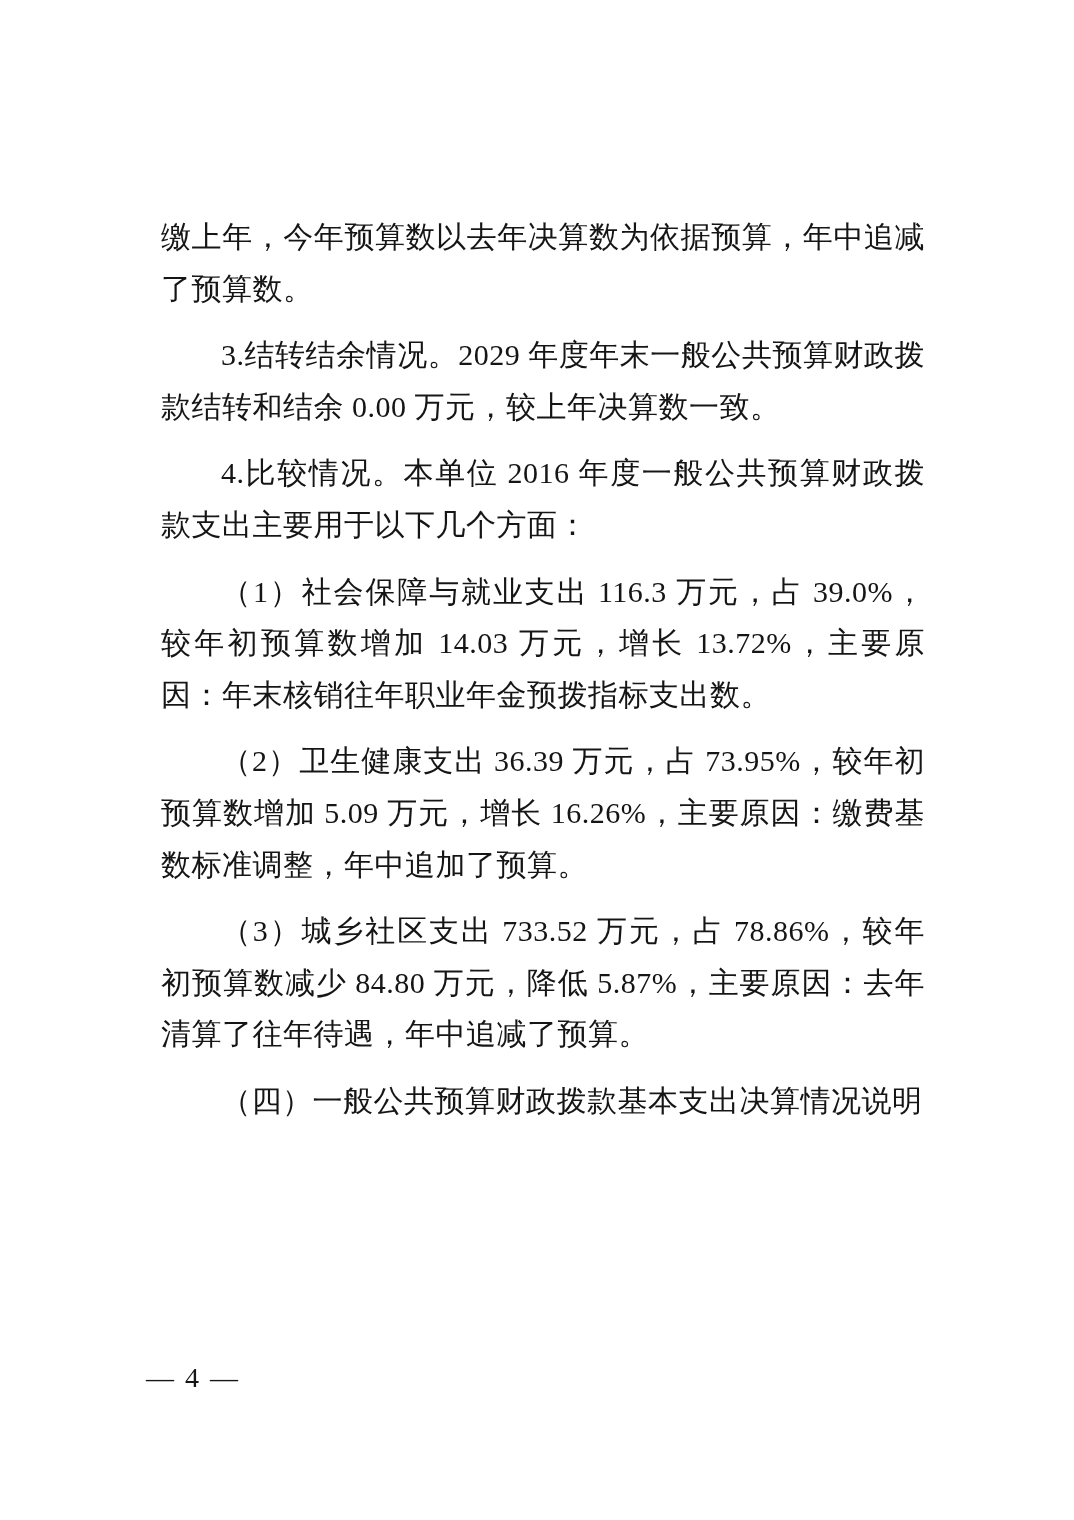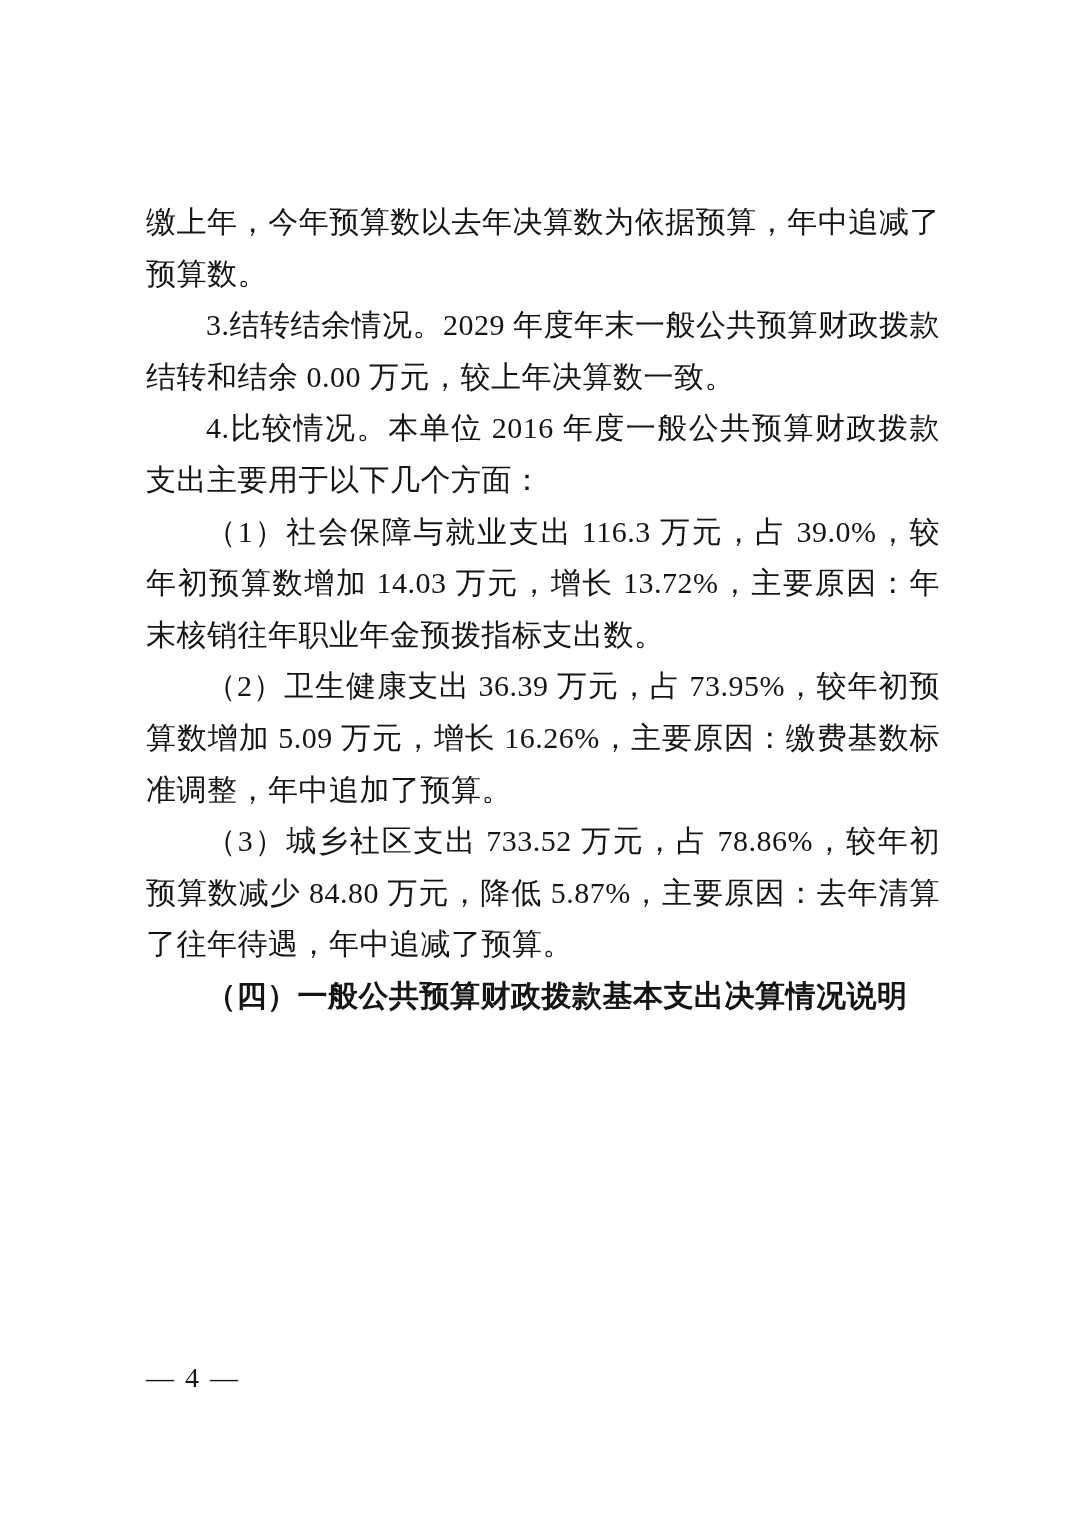--- a/index.html
+++ b/index.html
@@ -16,34 +16,34 @@
     font-family: "Liberation Serif", "DejaVu Serif", serif;
     color: #151515;
   }
   .content {
     position: absolute;
     left: 146px;
     top: 196px;
     width: 794px;
   }
   .content p {
-    margin: 0;
+    margin: 15px;
     padding: 0;
     font-size: 30px;
     line-height: 51.6px;
     text-align: justify;
     text-justify: inter-ideograph;
     letter-spacing: 0.5px;
     word-break: break-all;
   }
   .content p.indent {
     text-indent: 2em;
   }
   .content p.bold {
-    font-weight: bold;
+    font-weight: normal;
   }
   .footer {
     position: absolute;
     left: 146px;
     top: 1362px;
     font-size: 28px;
     letter-spacing: 2px;
     color: #151515;
   }
 </style>

